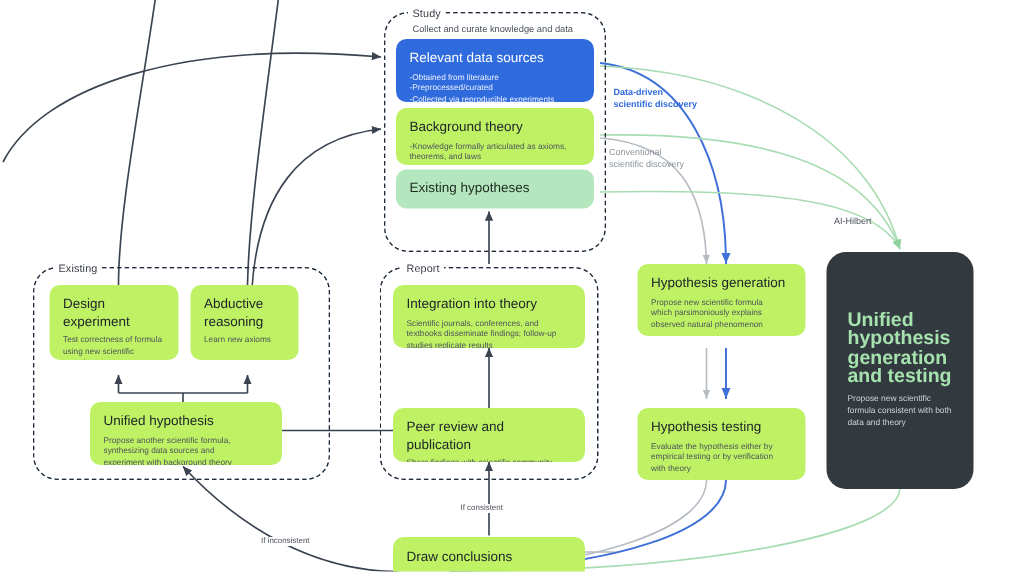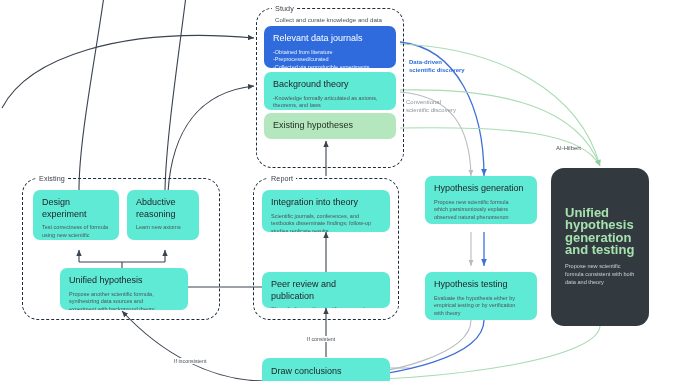--- a/index.html
+++ b/index.html
@@ -10,21 +10,21 @@
   svg#wires{position:absolute;left:0;top:0;width:678px;height:381px;overflow:visible;}
 
   
   .group{position:absolute;border:1.6px dashed #1d2b3a;border-radius:16px;box-sizing:border-box;}
   .group-label{position:absolute;background:#ffffff;padding:0 3px;font-size:7.2px;
                color:#3a3f45;letter-spacing:.1px;white-space:nowrap;}
   .group-caption{position:absolute;font-size:6.2px;color:#4a5159;white-space:nowrap;}
 
   
   .card{position:absolute;border-radius:7px;box-sizing:border-box;padding:7px 9px;
-        background:#5eead4;overflow:hidden;}
+        background:#bef264;overflow:hidden;}
   .card .t{font-size:9px;line-height:11.5px;color:#21262b;font-weight:400;}
   .card .d{font-size:5.5px;line-height:7.6px;color:#4e545b;margin-top:4px;white-space:pre-line;}
   .card.blue{background:#2f6bdd;}
   .card.blue .t{color:#ffffff;}
   .card.blue .d{color:#eaf0fd;}
   .card.green{background:#b4e7bd;}
   .card.green .t{color:#1f2a22;}
   .card.dark{background:#323a40;border-radius:13px;padding:0;}
   .card.dark .inner{position:absolute;left:14px;right:12px;top:46%;transform:translateY(-42%);}
   .card.dark .t{color:#a6e2ae;font-weight:bold;font-size:13px;line-height:12.6px;}
@@ -97,21 +97,21 @@
 
       <path d="M600,326 C598,356 470,381 300,381" stroke="#a8dcb2" stroke-width="1.1"></path>
     </g>
   </svg>
 
   <div class="group" style="left:256px;top:8px;width:148px;height:160px;"></div>
   <div class="group-label" style="left:272px;top:4px;">Study</div>
   <div class="group-caption" style="left:275px;top:16px;">Collect and curate knowledge and data</div>
 
   <div class="card blue" style="left:264px;top:26px;width:132px;height:42px;">
-    <div class="t">Relevant data journals</div>
+    <div class="t">Relevant data sources</div>
     <div class="d">-Obtained from literature
 -Preprocessed/curated
 -Collected via reproducible experiments</div>
   </div>
 
   <div class="card" style="left:264px;top:72px;width:132px;height:38px;">
     <div class="t">Background theory</div>
     <div class="d">-Knowledge formally articulated as axioms,
 theorems, and laws
 -Possibly incomplete/inconsistent</div>

